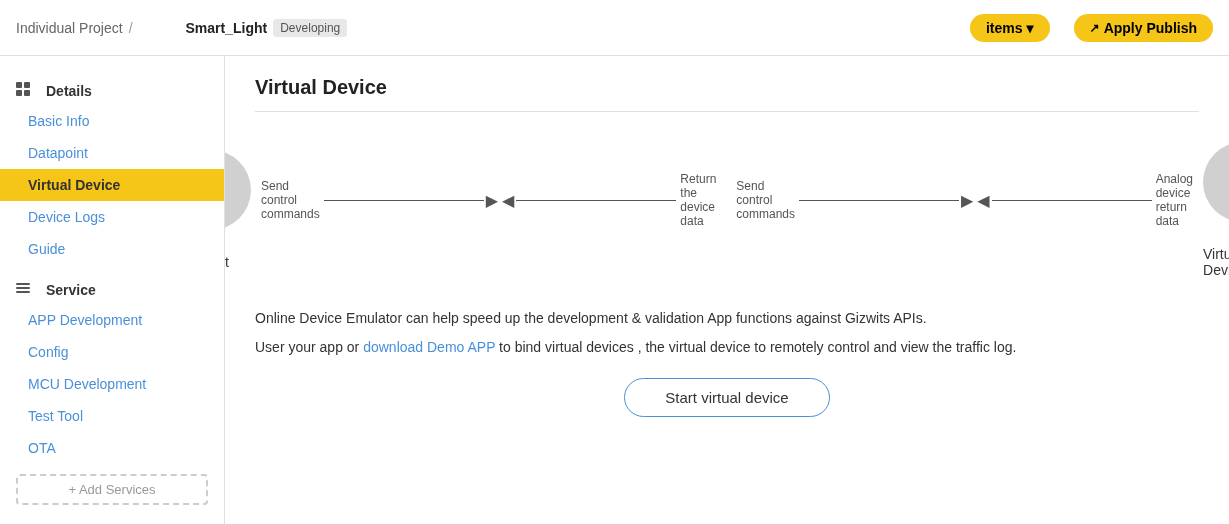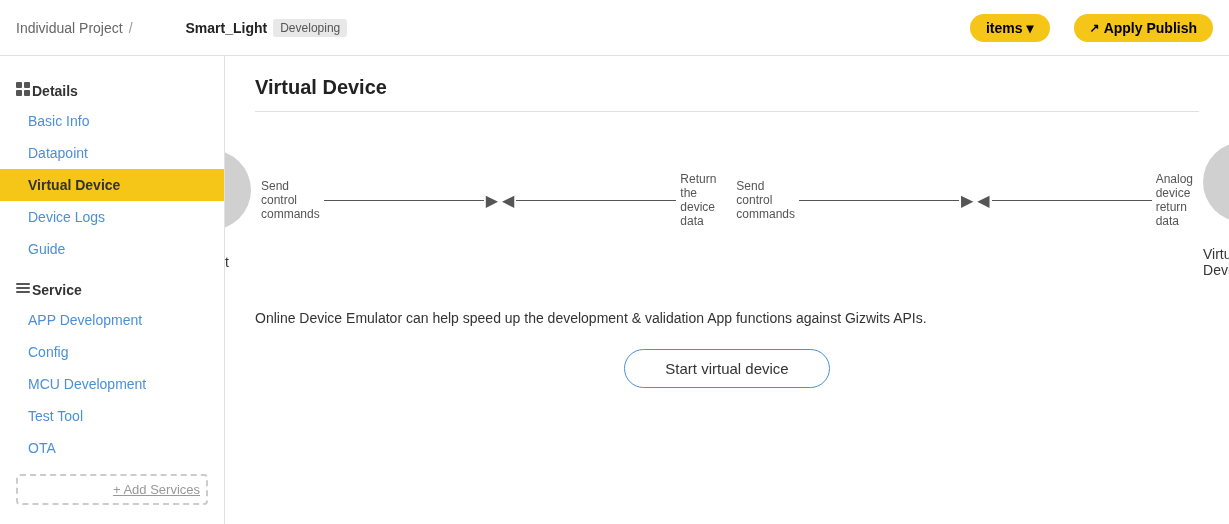--- a/index.html
+++ b/index.html
@@ -76,21 +76,21 @@
       width: 225px;
       background: #fff;
       border-right: 1px solid #e0e0e0;
       padding: 20px 0;
       overflow-y: auto;
       flex-shrink: 0;
     }
     .sidebar-section-header {
       display: flex;
       align-items: center;
-      gap: 2px;
+      gap: 16px;
       padding: 6px 16px;
       font-weight: bold;
       color: #333;
       font-size: 14px;
     }
     .sidebar-item {
       padding: 8px 16px 8px 28px;
       cursor: pointer;
       color: #4a90d9;
       font-size: 14px;
@@ -99,25 +99,24 @@
       background: #f5c518;
       color: #333;
       font-weight: bold;
     }
     .sidebar-divider { height: 10px; }
     .sidebar-add-services {
       margin: 10px 16px;
       border: 2px dashed #ccc;
       border-radius: 4px;
       padding: 6px;
-      text-align: right;
+      text-align: center;
       color: #999;
       font-size: 13px;
       cursor: pointer;
-      text-decoration: underline;
     }
 
     
     .main {
       flex: 1;
       background: #fff;
       padding: 20px 30px;
       overflow-y: auto;
     }
     .page-title {
@@ -360,19 +359,22 @@
             <rect x="15" y="30" width="2" height="3" fill="#333"></rect>
             <rect x="19" y="30" width="2" height="3" fill="#333"></rect>
             <rect x="23" y="30" width="2" height="3" fill="#333"></rect>
           </svg>
         </div>
         <span class="node-label">Virtual Device</span>
       </div>
     </div>
 
     <p class="info-text">Online Device Emulator can help speed up the development &amp; validation App functions against Gizwits APIs.</p>
+    <p class="info-text">
+      <span>User your app or </span><a href="#">download Demo APP</a><span> to bind virtual devices , the virtual device to remotely control and view the traffic log.</span>
+    </p>
 
     <div class="start-btn-wrapper">
       <button class="start-btn">Start virtual device</button>
     </div>
   </div>
 
 </div>
 
 </body></html>

